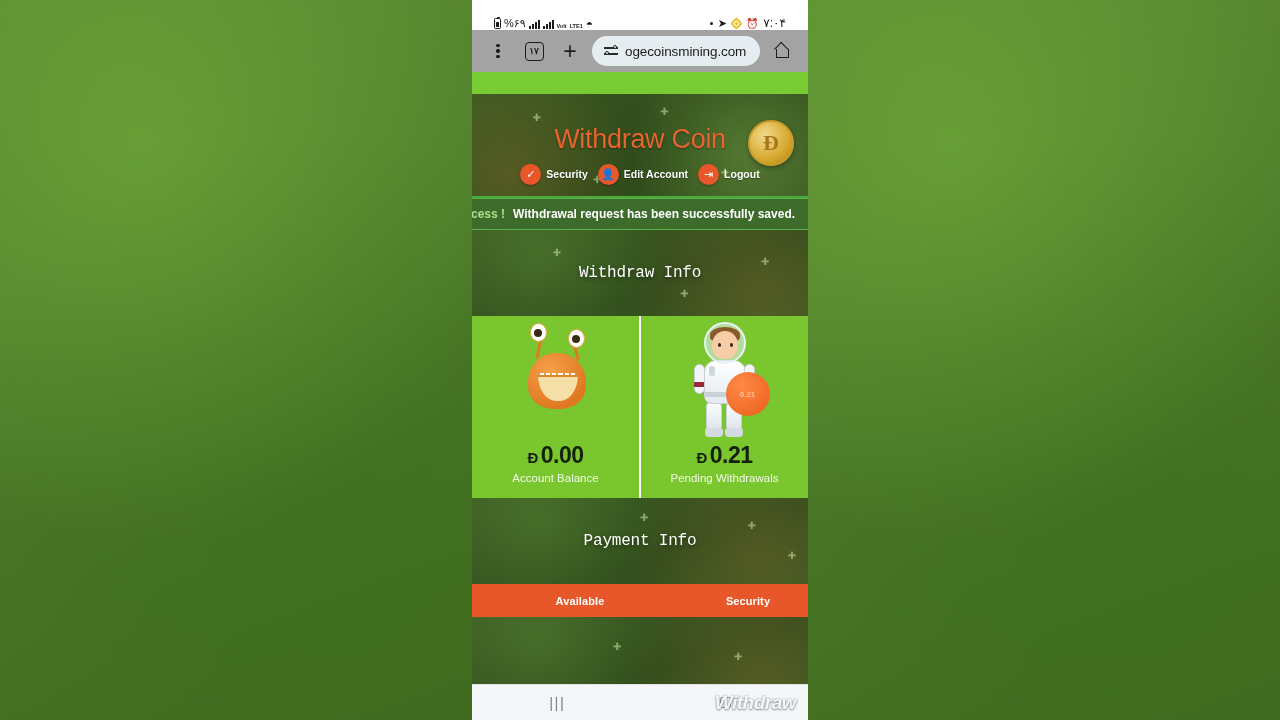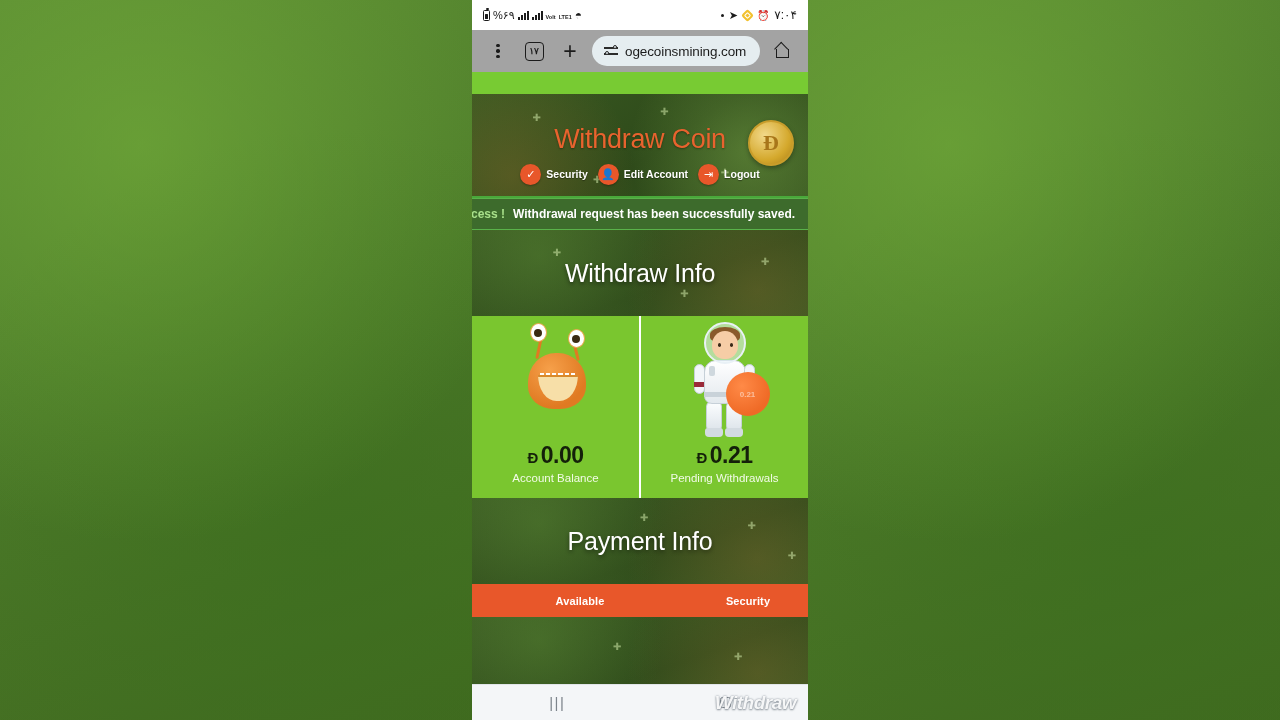--- a/index.html
+++ b/index.html
@@ -22,22 +22,22 @@
   #bg-right { left:808px; width:472px; }
 
   
   #phone {
     position:absolute; left:472px; top:0; width:336px; height:720px;
     overflow:hidden; background:#2f4a1d;
   }
 
   
   .statusbar {
-    height:30px; background:#ffffff; display:flex; align-items:center;
-    padding:0 11px; font-size:11px; color:#1b1b1b;
+    height:30px; background:#ffffff; display:flex; align-items:flex-end;
+    padding:0 22px; font-size:11px; color:#1b1b1b;
   }
   .sb-left { display:flex; align-items:center; gap:3px; }
   .sb-right { margin-left:auto; display:flex; align-items:center; gap:5px; }
   .sb-pct { font-size:11px; letter-spacing:-.3px; }
   .sb-time { font-size:12px; font-weight:500; letter-spacing:-.2px; }
 
   
   .batt { width:7px; height:11px; border:1.2px solid #1b1b1b; border-radius:1.5px; position:relative; }
   .batt:before { content:""; position:absolute; top:-2.5px; left:1.6px; width:3px; height:1.6px; background:#1b1b1b; border-radius:1px; }
   .batt:after { content:""; position:absolute; left:.6px; right:.6px; bottom:.6px; height:60%; background:#1b1b1b; border-radius:.5px; }
@@ -130,22 +130,22 @@
   
   .banner {
     height:86px; position:relative; overflow:hidden;
     display:flex; align-items:center; justify-content:center;
     background:
       radial-gradient(circle at 20% 30%, rgba(120,180,70,.25), transparent 45%),
       radial-gradient(circle at 85% 70%, rgba(200,130,60,.22), transparent 45%),
       linear-gradient(160deg,#3b5b23 0%,#2f4b1b 60%,#375520 100%);
   }
   .banner-title {
-    font-size:25px; font-weight:500; color:#ffffff; letter-spacing:-.2px;
-    text-shadow:0 2px 4px rgba(0,0,0,.45); z-index:2;
+    font-size:16px; font-weight:500; color:#ffffff; letter-spacing:-.2px;
+    text-shadow:0 2px 4px rgba(0,0,0,.45); z-index:2;font-family:Liberation Mono, monospace;
   }
 
   
   .stats { display:flex; height:182px; }
   .stat {
     flex:1; background:#7ac62f; display:flex; flex-direction:column;
     align-items:center; justify-content:flex-end; padding-bottom:14px; position:relative;
   }
   .stat + .stat { border-left:2px solid #ffffff; }
   .stat-art { flex:1; display:flex; align-items:center; justify-content:center; width:100%; }

